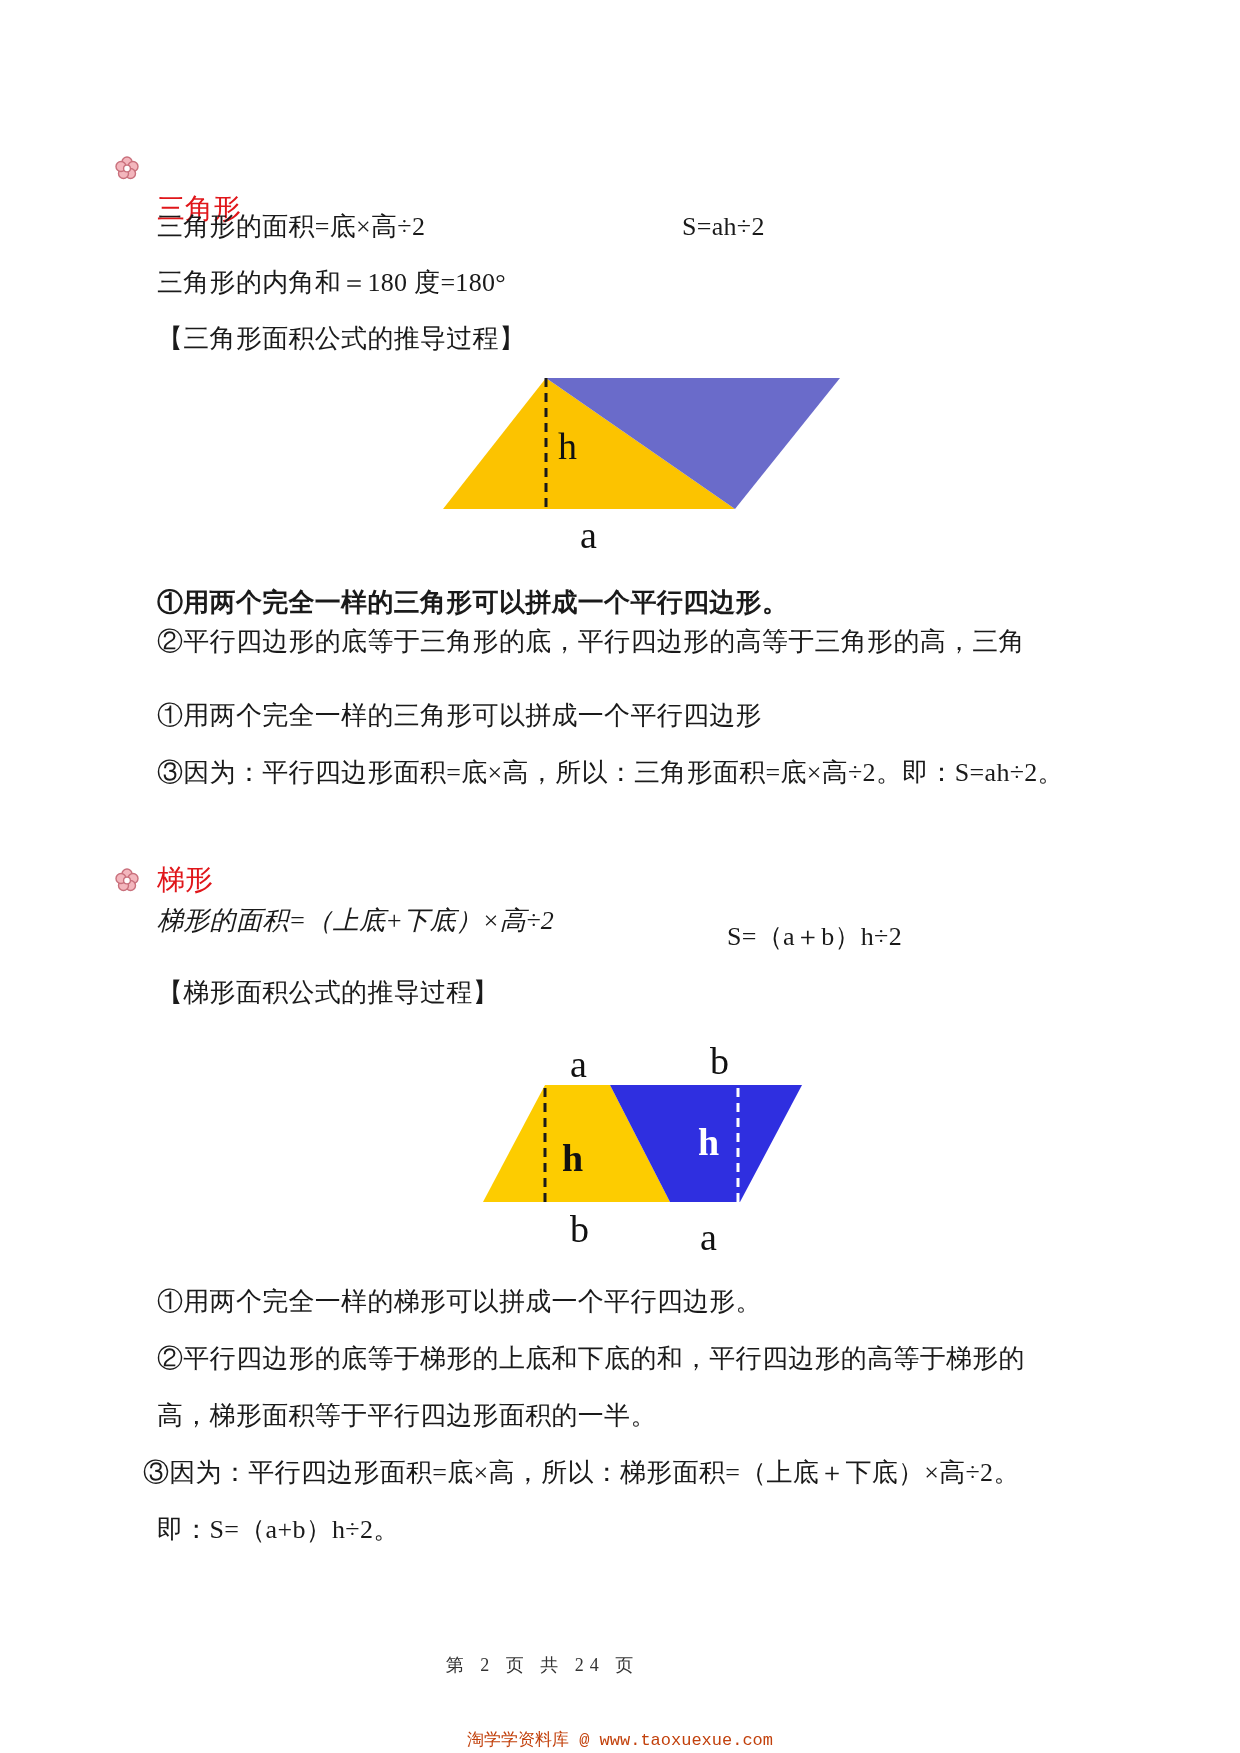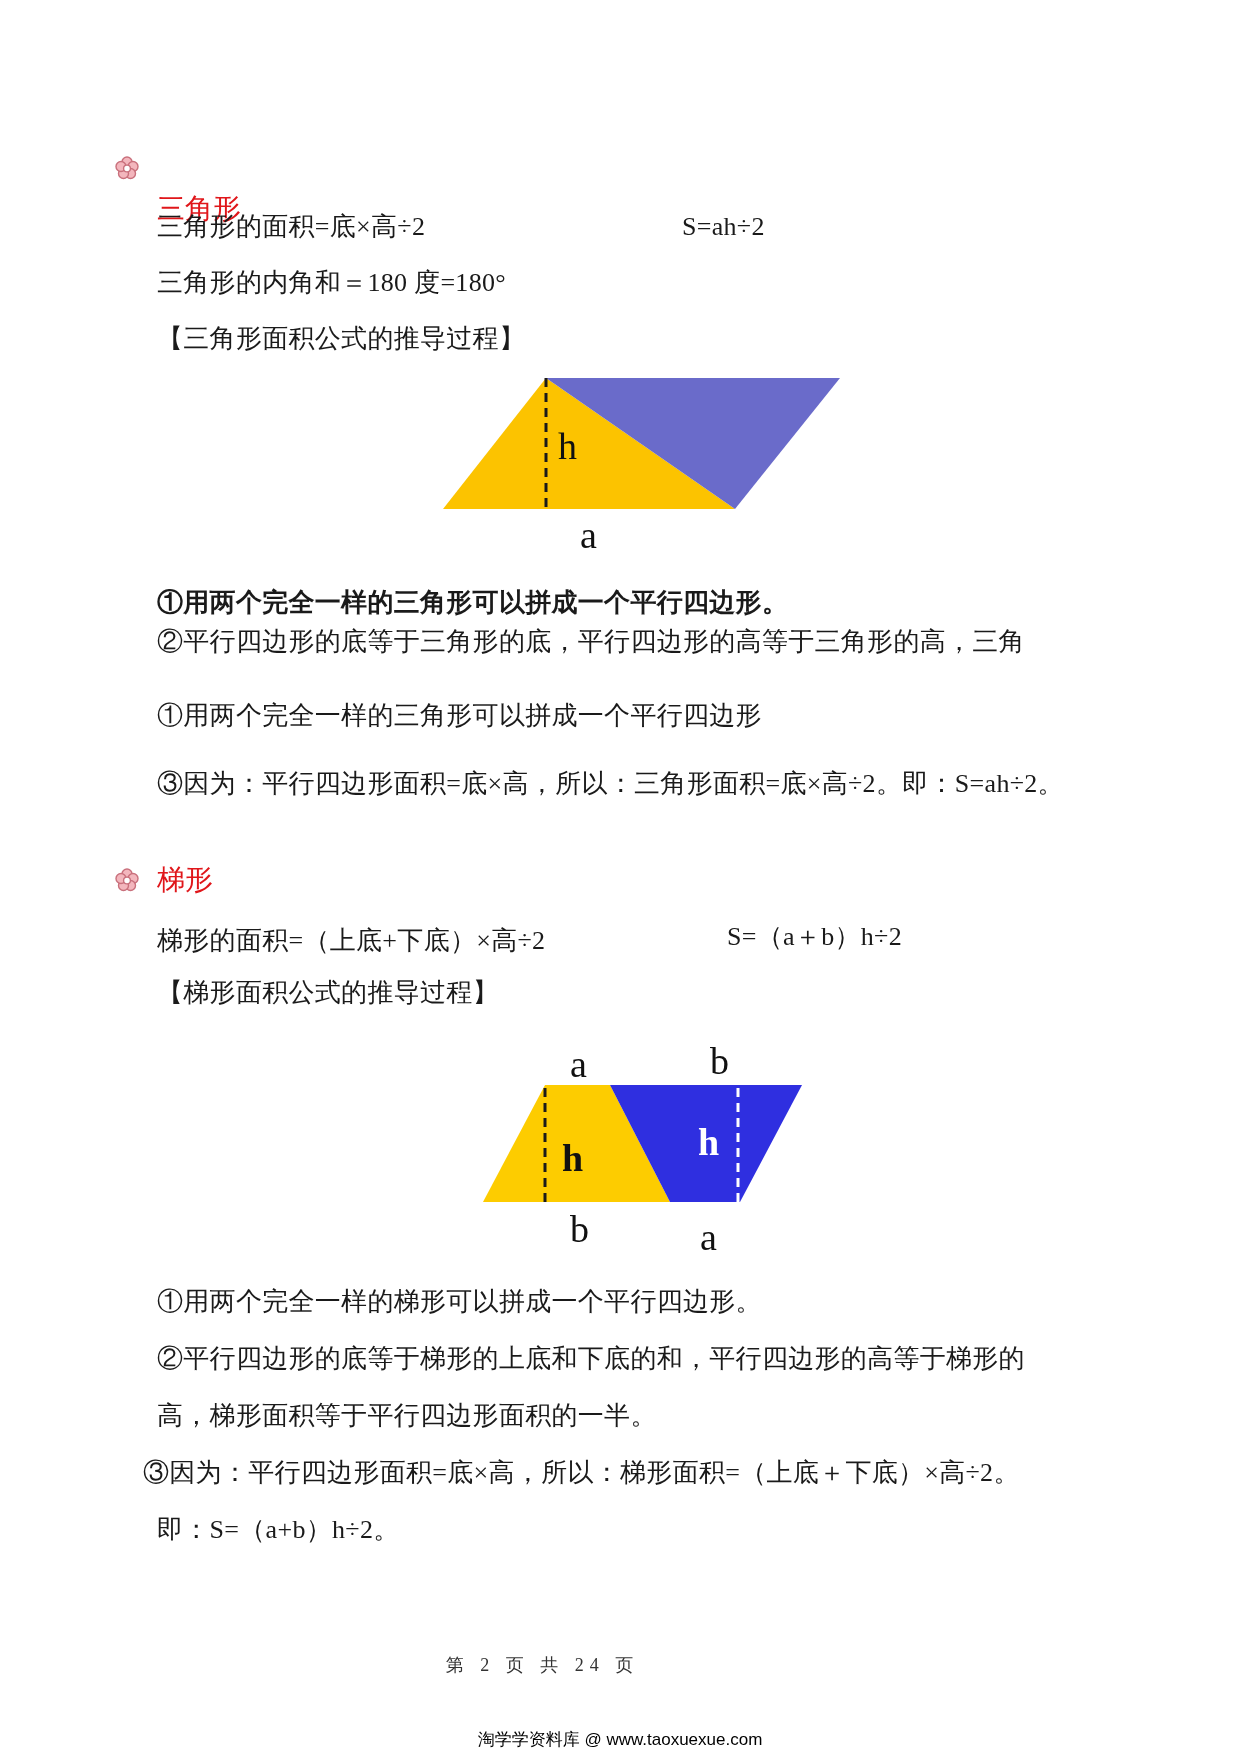--- a/index.html
+++ b/index.html
@@ -5,21 +5,21 @@
   html, body { margin: 0; padding: 0; background: #ffffff; }
   body { width: 1240px; height: 1753px; position: relative; overflow: hidden;
          font-family: "Liberation Serif", "DejaVu Serif", serif; color: #1a1a1a; }
   .abs { position: absolute; white-space: nowrap; }
   .heading { font-size: 28px; color: #e0161a; line-height: 1; }
   .flower { position: absolute; width: 24px; height: 24px; }
   .txt { font-size: 26px; line-height: 1; letter-spacing: 0.3px; }
   .diagram { position: absolute; }
   .lbl { font-family: "Liberation Serif", serif; font-size: 38px; fill: #111; }
   .footer { font-size: 18px; color: #333; letter-spacing: 6px; }
-  .watermark { font-family: Liberation Sans, sans-serif; font-size: 17px; color: #000000; }
+  .watermark { font-family: Liberation Mono, monospace; font-size: 17px; color: #c2410c; }
 </style>
 </head>
 <body>
 
 <div>
   <svg class="flower" style="left:115px; top:156px;" viewBox="0 0 24 24">
     <g fill="#f3b6bd" stroke="#c9707c" stroke-width="1.4">
       <circle cx="12" cy="6" r="5"></circle>
       <circle cx="18" cy="10.5" r="5"></circle>
       <circle cx="15.5" cy="17.5" r="5"></circle>
@@ -39,37 +39,37 @@
     <polygon points="13,139 116,8 305,139" fill="#fcc300"></polygon>
     <polygon points="116,8 410,8 305,139" fill="#6a6bca"></polygon>
     <line x1="116" y1="8" x2="116" y2="139" stroke="#1a1a1a" stroke-width="3" stroke-dasharray="9,6"></line>
     <text class="lbl" x="128" y="89">h</text>
     <text class="lbl" x="150" y="178">a</text>
   </svg>
 
   <div class="abs txt" style="left:157px; top:590px;font-weight:bold;">①用两个完全一样的三角形可以拼成一个平行四边形。</div>
   <div class="abs txt" style="left:157px; top:629px;">②平行四边形的底等于三角形的底，平行四边形的高等于三角形的高，三角</div>
   <div class="abs txt" style="left:157px; top:703px;">①用两个完全一样的三角形可以拼成一个平行四边形</div>
-  <div class="abs txt" style="left:157px; top:760px;margin-top:11px;">③因为：平行四边形面积=底×高，所以：三角形面积=底×高÷2。即：S=ah÷2。</div>
+  <div class="abs txt" style="left:157px; top:760px;">③因为：平行四边形面积=底×高，所以：三角形面积=底×高÷2。即：S=ah÷2。</div>
 </div>
 
 <div>
   <svg class="flower" style="left:115px; top:868px;" viewBox="0 0 24 24">
     <g fill="#f3b6bd" stroke="#c9707c" stroke-width="1.4">
       <circle cx="12" cy="6" r="5"></circle>
       <circle cx="18" cy="10.5" r="5"></circle>
       <circle cx="15.5" cy="17.5" r="5"></circle>
       <circle cx="8.5" cy="17.5" r="5"></circle>
       <circle cx="6" cy="10.5" r="5"></circle>
     </g>
     <circle cx="12" cy="12.5" r="3.4" fill="#ffffff" stroke="#c9707c" stroke-width="1.4"></circle>
   </svg>
   <div class="abs heading" style="left:157px; top:866px;">梯形</div>
 
-  <div class="abs txt" style="left:157px; top:928px;">梯形的面积=（上底+下底）×高÷2</div>
+  <div class="abs txt" style="left:157px; top:908px;font-style:italic;">梯形的面积=（上底+下底）×高÷2</div>
   <div class="abs txt" style="left:727px; top:924px;">S=（a＋b）h÷2</div>
   <div class="abs txt" style="left:157px; top:980px;">【梯形面积公式的推导过程】</div>
 
   <svg class="diagram" style="left:470px; top:1030px;" width="360" height="230" viewBox="0 0 360 230">
     <polygon points="13,172 75,55 140,55 200,172" fill="#fdcc00"></polygon>
     <polygon points="140,55 332,55 270,172 200,172" fill="#2f2fe0"></polygon>
     <line x1="75" y1="58" x2="75" y2="172" stroke="#1a1a1a" stroke-width="3" stroke-dasharray="9,6"></line>
     <line x1="268" y1="58" x2="268" y2="172" stroke="#ffffff" stroke-width="3" stroke-dasharray="9,6"></line>
     <text class="lbl" x="100" y="47">a</text>
     <text class="lbl" x="240" y="44">b</text>

